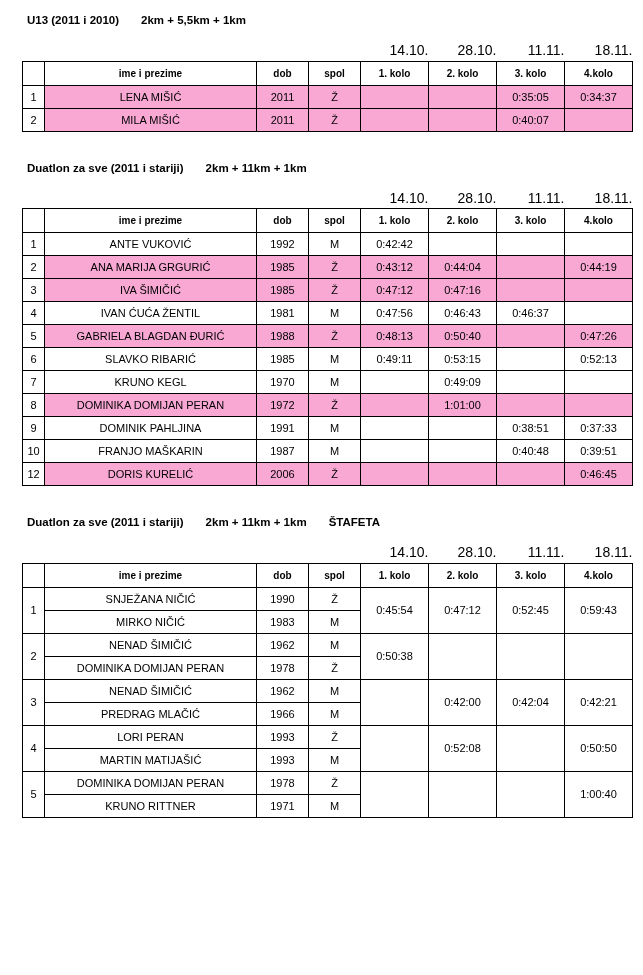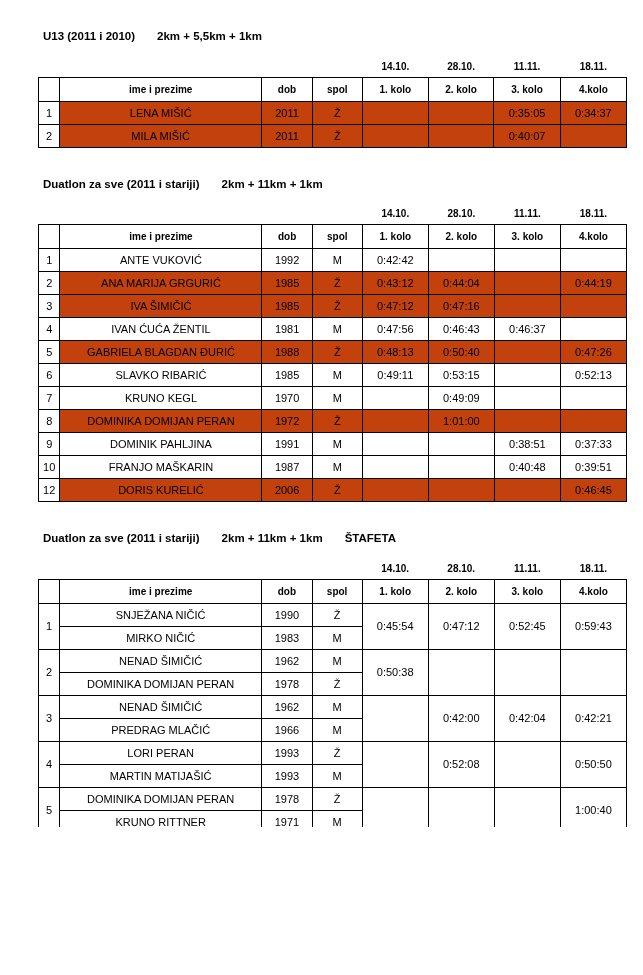--- a/index.html
+++ b/index.html
@@ -7,21 +7,21 @@
     margin: 0;
     padding: 0;
     background: #ffffff;
     font-family: "Liberation Sans", sans-serif;
   }
   #page {
     width: 643px;
     height: 827px;
     position: relative;
     background: #ffffff;
-    padding: 16px;
+    padding: 0;
     overflow: hidden;
     border-radius: 11px;
   }
   .section { position: relative; }
   .section-title {
     font-size: 11.5px;
     font-weight: bold;
     color: #000;
     padding-left: 27px;
     white-space: nowrap;
@@ -40,36 +40,37 @@
     border: 1px solid #000;
     padding: 0;
     text-align: center;
     vertical-align: middle;
     height: 23px;
     font-weight: normal;
   }
   
   tr.dates td {
     border: none;
-    font-weight: bold;
-    font-size: 10px;
+    font-weight: normal;
+    font-size: 14px;
     height: 21px;
+    text-align: right;
   }
   tr.headrow td {
     font-weight: bold;
     font-size: 10px;
     height: 24px;
   }
   td.idx {
     border: none;
     font-size: 11px;
     text-align: center;
     width: 22px;
   }
-  .shaded { background: #c2410c; }
+  .shaded { background: #f9a8d4; }
   .name { font-size: 11px; }
 
   .gap-sm { height: 14px; }
   .gap-lg { height: 30px; }
 </style>
 </head>
 <body>
 
 <div id="page">
 

